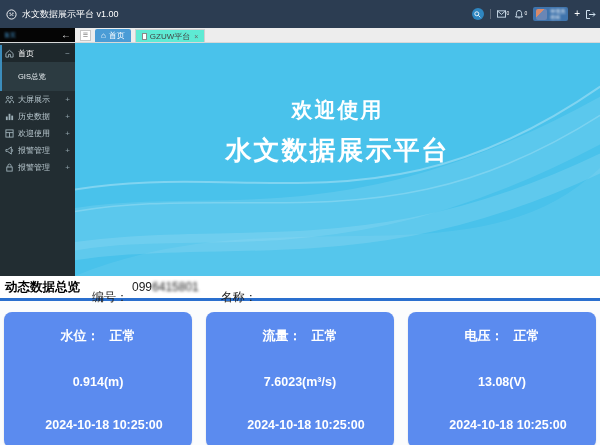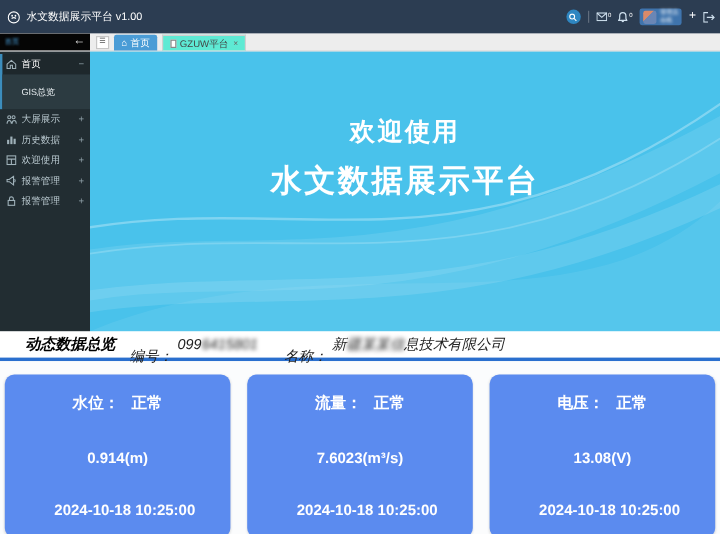--- a/index.html
+++ b/index.html
@@ -56,21 +56,21 @@
   .s-ico { width:9px; height:9px; flex:0 0 auto; }
 
   .main { flex:1; background:#49c2eb; position:relative; overflow:hidden; }
   .swoosh { position:absolute; inset:0; }
   .welcome { position:relative; text-align:center; color:#fff; padding-top:53px; }
   .w1 { font-size:21px; font-weight:bold; letter-spacing:2px; }
   .w2 { font-size:26px; font-weight:bold; letter-spacing:2px; margin-top:9px; }
 
   
   .infobar { height:22px; display:flex; align-items:center; background:#fff;
-    font-size:12px; color:#222; padding-left:21px; gap:4px; white-space:nowrap;font-style:italic; }
+    font-size:12px; color:#222; padding-left:5px; gap:4px; white-space:nowrap; }
   .ib-title { font-weight:bold; color:#000; font-size:12.5px; margin-right:8px; }
   .ib-label { color:#222;margin-top:20px; }
   .blurred { filter:blur(1.7px); }
   .ib-gap { width:14px; }
   .divider { height:3px; background:#2a6fce; }
 
   
   .cards { display:flex; gap:14px; padding:11px 4px 9px; background:#fbfcfd; }
   .card { flex:1; height:136px; background:#5b8bef; border-radius:8px; color:#fff;
     font-weight:bold; text-align:center; display:flex; flex-direction:column;
@@ -225,21 +225,20 @@
     </div>
   </div>
 </div>
 
 <div class="infobar">
   <span class="ib-title">动态数据总览</span>
   <span class="ib-label">编号：</span>
   <span><span>099</span><span class="blurred">6415801</span></span>
   <span class="ib-gap"></span>
   <span class="ib-label">名称：</span>
-  <span><span>新</span><span class="blurred">疆某某信</span><span>息技术有限公司</span></span>
 </div>
 <div class="divider"></div>
 
 <div class="cards">
   <div class="card">
     <div class="c-title"><span>水位：</span><span class="sep"></span><span>正常</span></div>
     <div class="c-value">0.914(m)</div>
     <div class="c-time">2024-10-18 10:25:00</div>
   </div>
   <div class="card">

